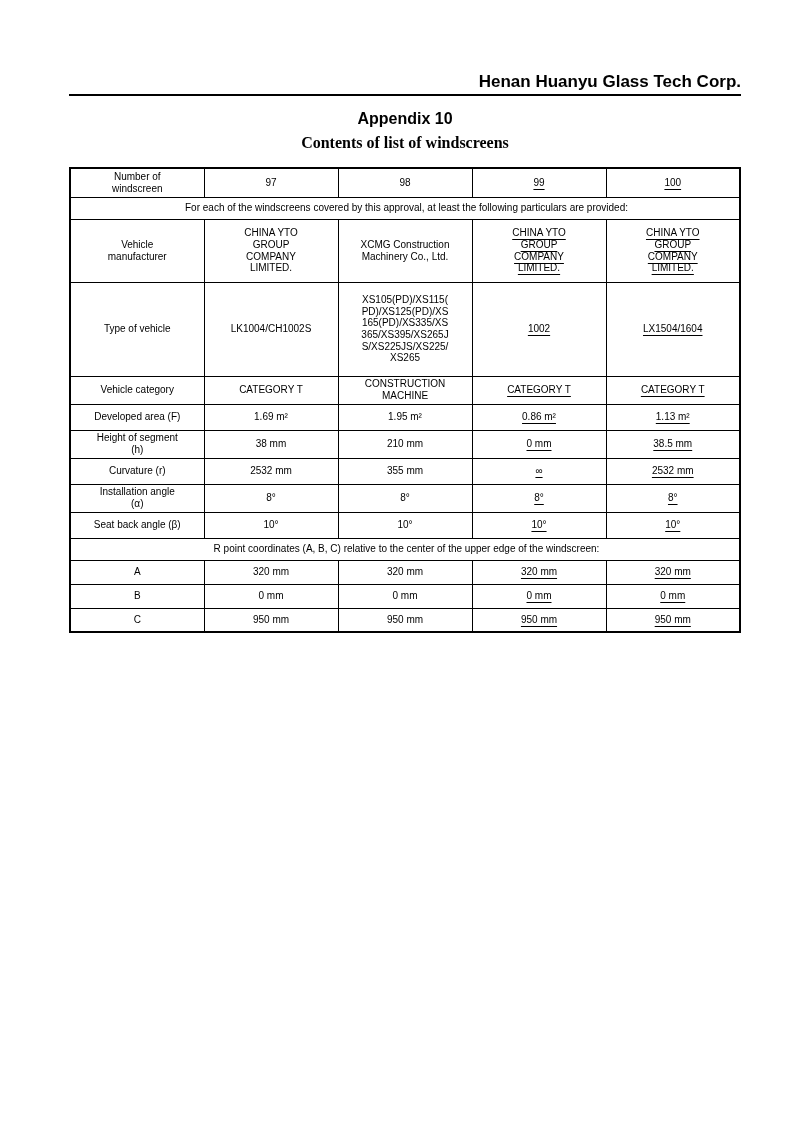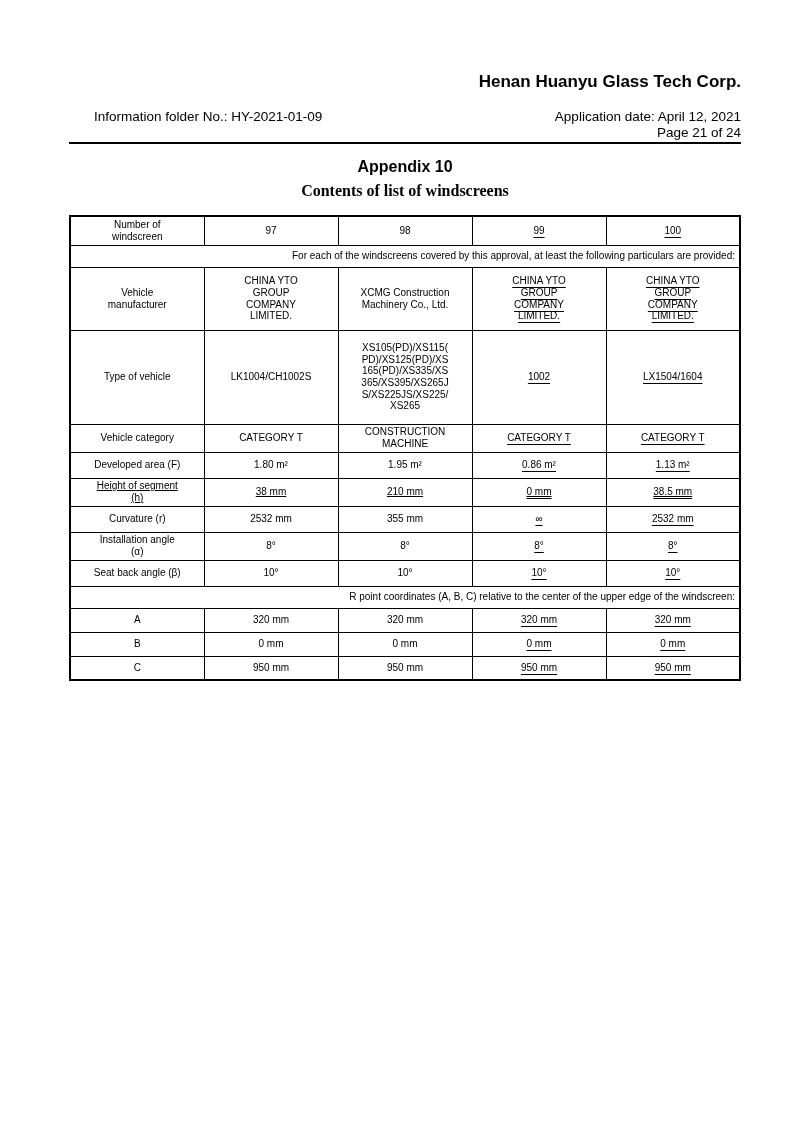--- a/index.html
+++ b/index.html
@@ -71,55 +71,48 @@
   }
   table.ws td {
     border: 1px solid #000;
     text-align: center;
     vertical-align: middle;
     padding: 1px 4px;
     white-space: pre-line;
     overflow: hidden;
   }
   table.ws td.note {
-    text-align: right;
+    text-align: center;
     padding-left: 7px;
   }
   .u {
     text-decoration: underline;
     text-underline-offset: 3px;
     text-decoration-thickness: 1px;
   }
   tr.r-num   { height: 29px; }
   tr.r-note  { height: 22px; }
   tr.r-manu  { height: 63px; }
   tr.r-type  { height: 94px; }
   tr.r-cat   { height: 28px; }
   tr.r-area  { height: 26px; }
-  tr.r-seg   { height: 28px; text-decoration: underline; }
+  tr.r-seg   { height: 28px; }
   tr.r-curv  { height: 26px; }
   tr.r-inst  { height: 28px; margin-left: 17px; }
   tr.r-seat  { height: 26px; }
   tr.r-rnote { height: 22px; }
   tr.r-coord { height: 24px; }
 </style>
 </head>
 <body>
 
 <div class="page">
 
   <div class="doc-title">Henan Huanyu Glass Tech Corp.</div>
 
-  <div class="meta">
-    <div class="meta-row">
-      <span class="meta-left">Information folder No.: HY-2021-01-09</span>
-      <span>Application date: April 12, 2021</span>
-    </div>
-    <div class="page-num">Page 21 of 24</div>
-  </div>
 
   <div class="rule"></div>
 
   <div class="appendix">Appendix 10</div>
   <div class="subtitle">Contents of list of windscreens</div>
 
   <table class="ws">
     <colgroup>
       <col style="width:20%">
         <col style="width:20%">
@@ -177,21 +170,21 @@
         <td>Vehicle category</td>
         <td>CATEGORY T</td>
         <td>CONSTRUCTION
 MACHINE</td>
         <td><span class="u">CATEGORY T</span></td>
         <td><span class="u">CATEGORY T</span></td>
       </tr>
 
       <tr class="r-area">
         <td>Developed area (F)</td>
-        <td>1.80 m²</td>
+        <td>1.69 m²</td>
         <td>1.95 m²</td>
         <td><span class="u">0.86 m²</span></td>
         <td><span class="u">1.13 m²</span></td>
       </tr>
 
       <tr class="r-seg">
         <td>Height of segment
 (h)</td>
         <td>38 mm</td>
         <td>210 mm</td>

